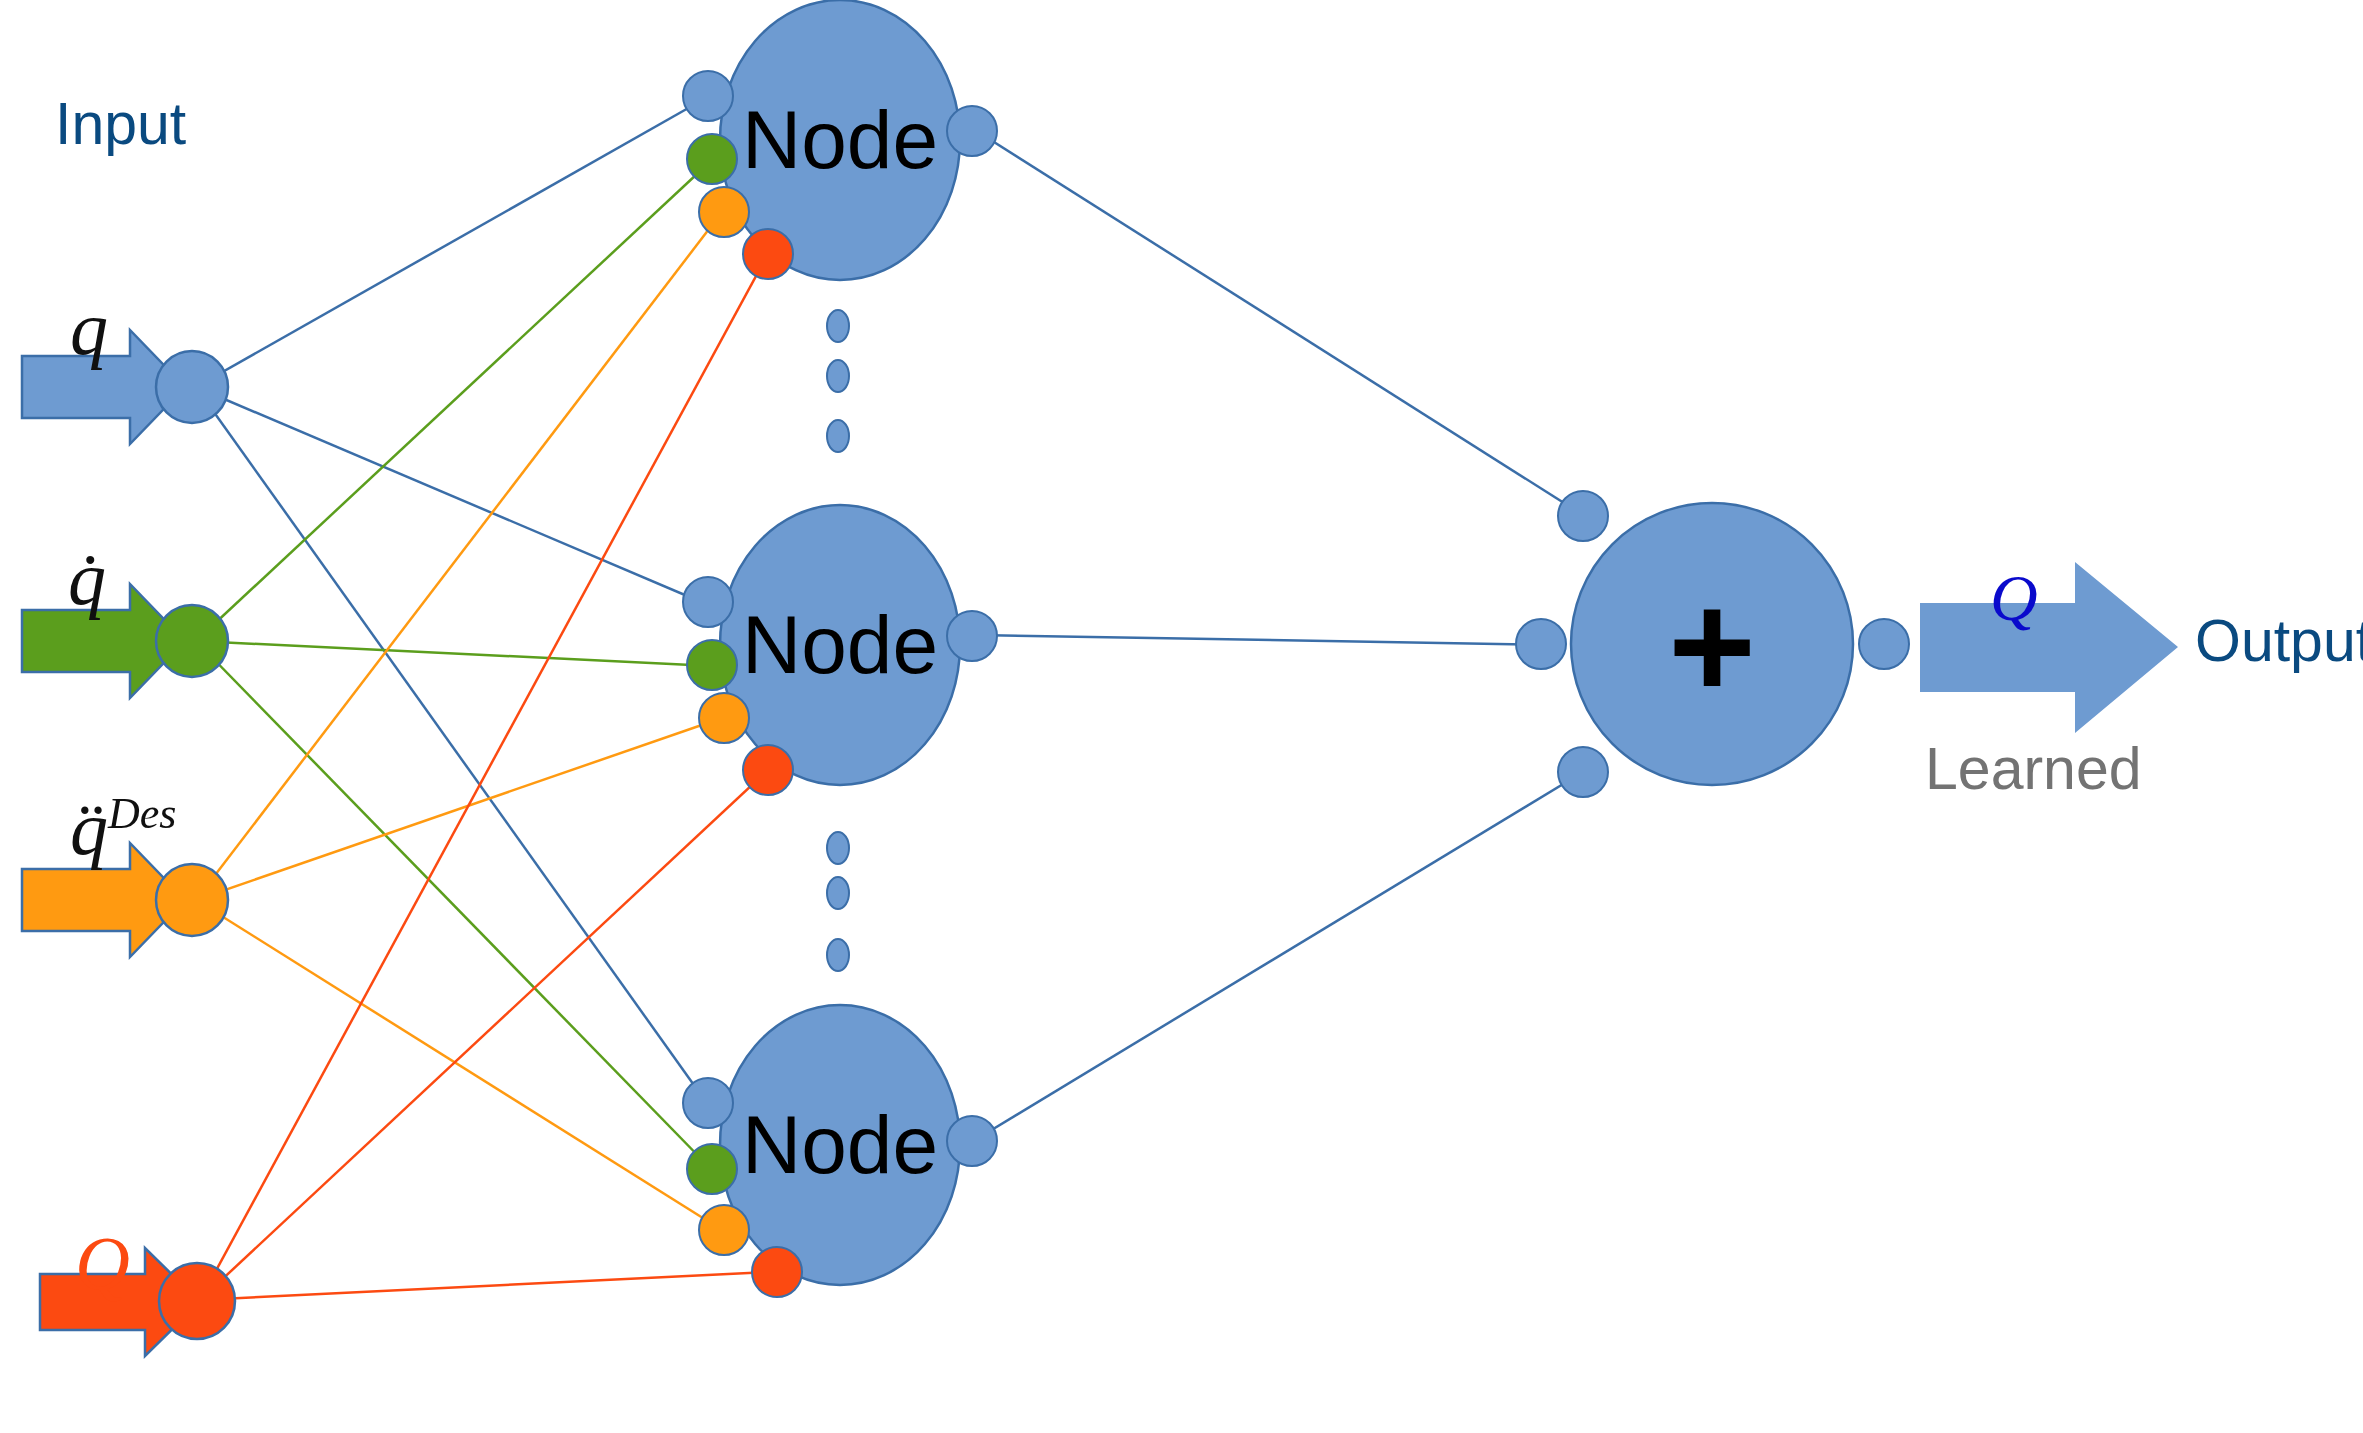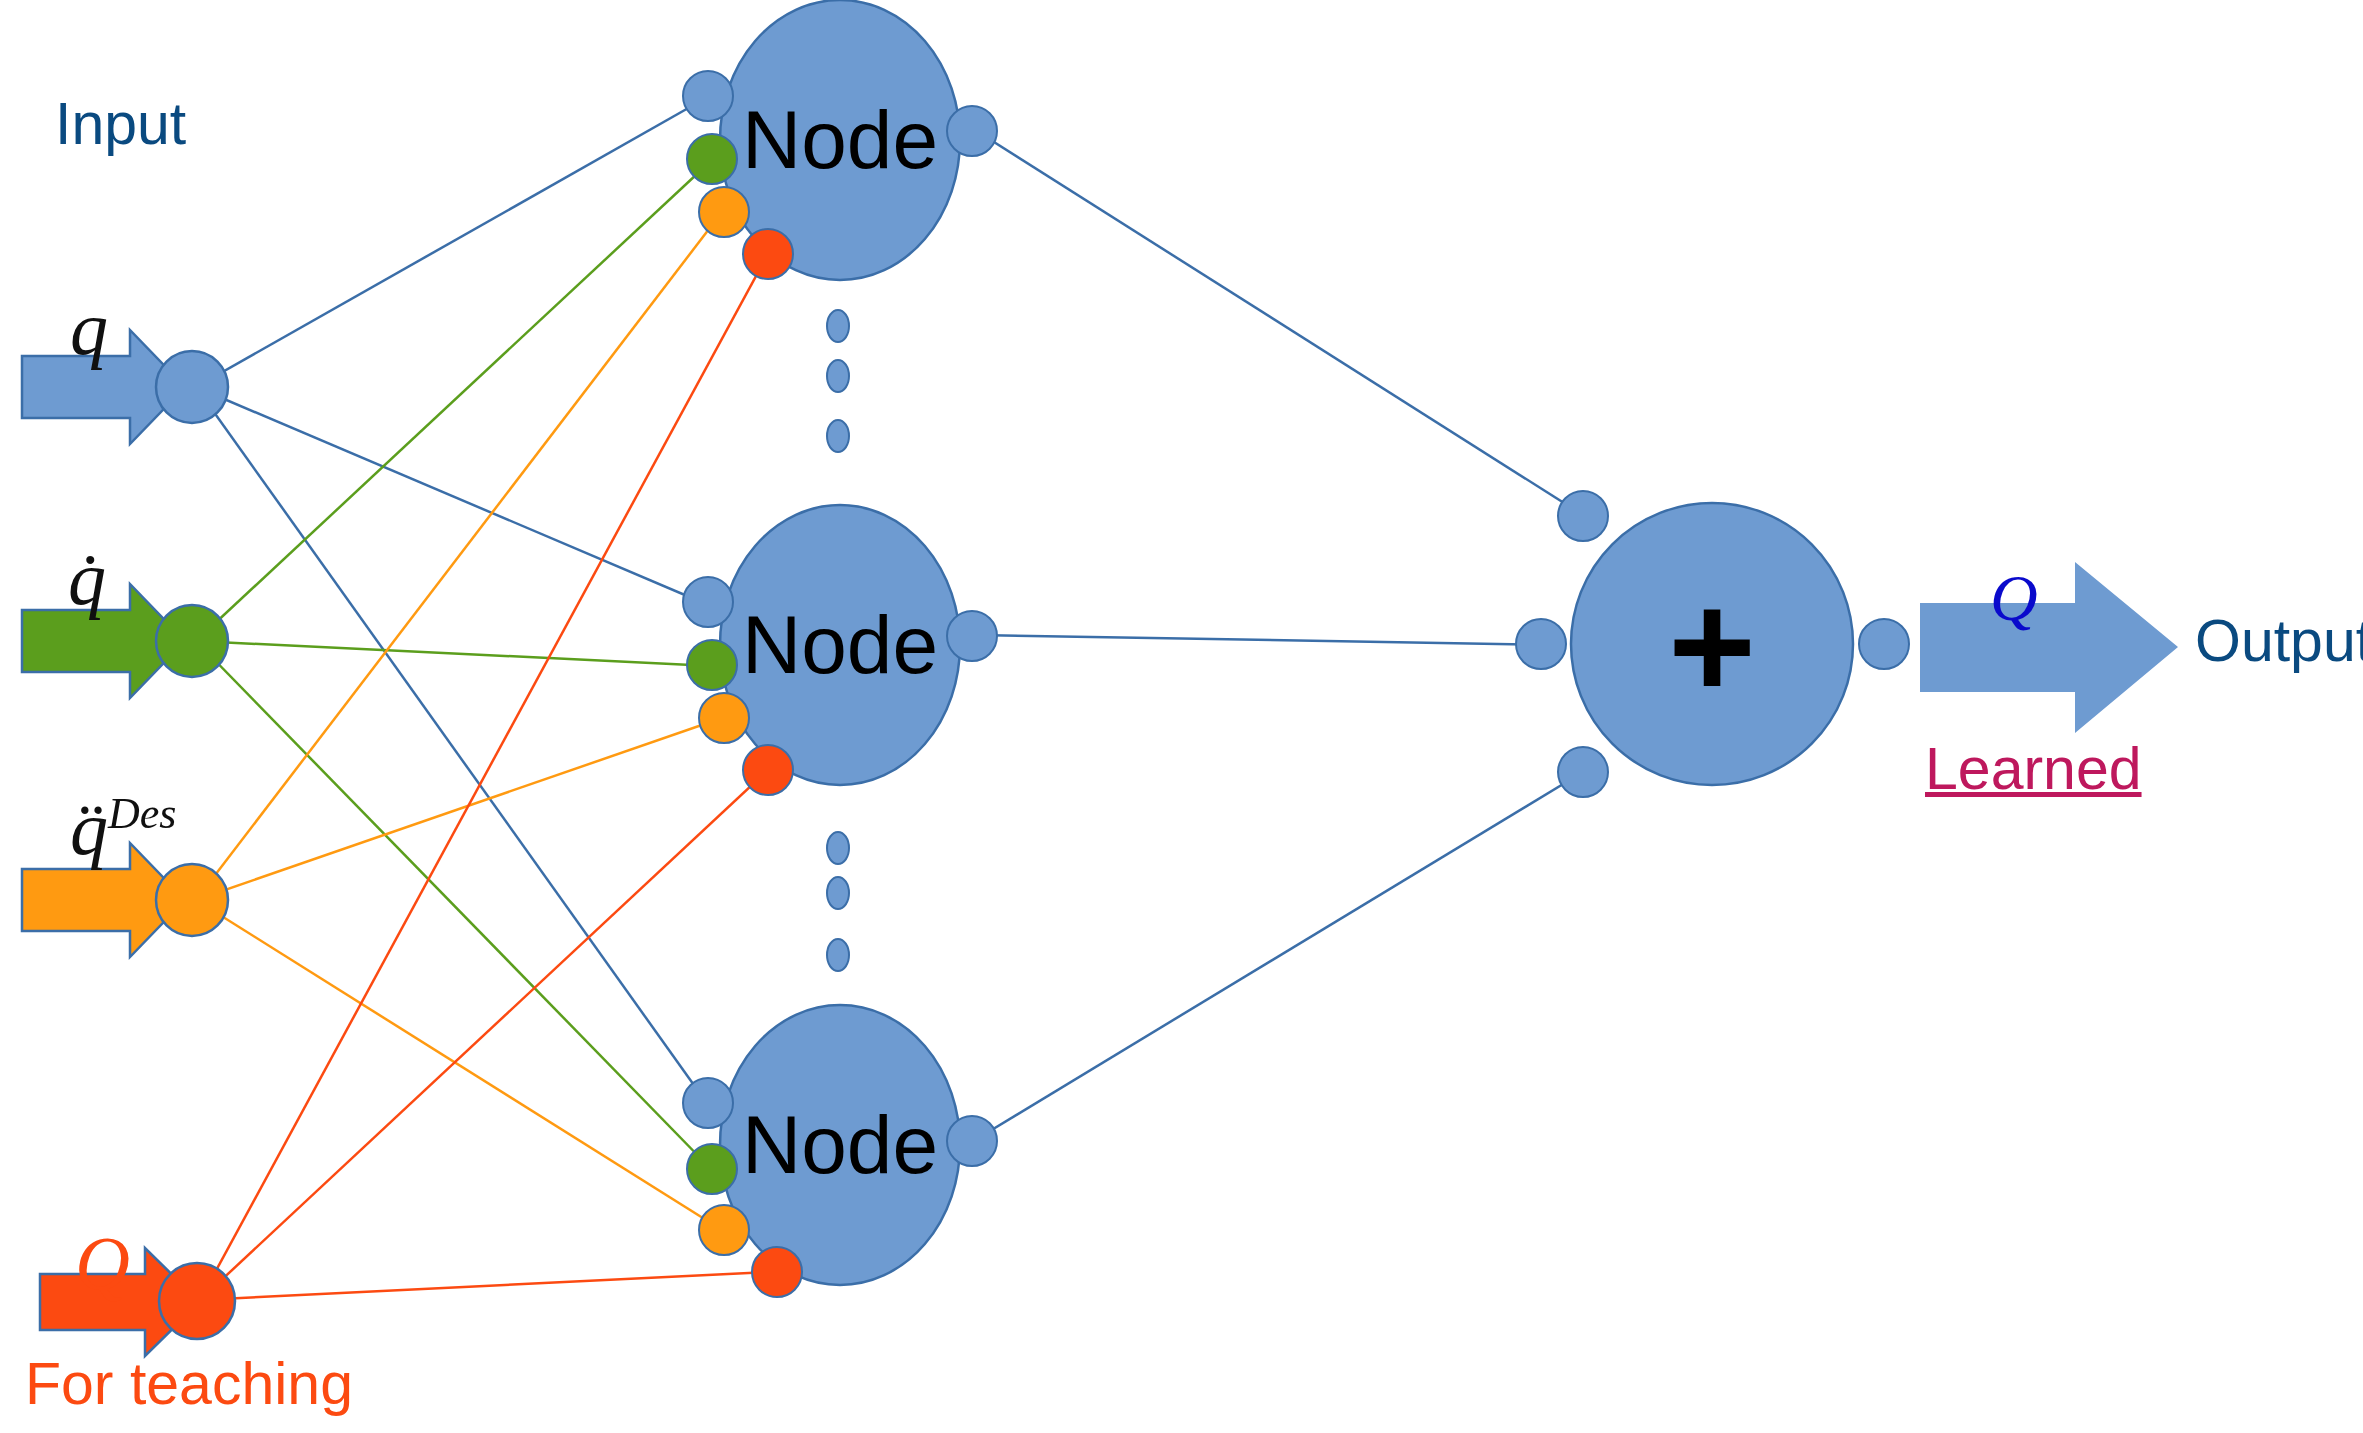--- a/index.html
+++ b/index.html
@@ -165,21 +165,20 @@
   <div class="txt label-plain" style="left:55px; top:95px; color:#0A4A80;">Input</div>
 
   <div class="txt label-math" style="left:70px; top:290px;">q</div>
 
   <div class="txt label-math" style="left:68px; top:540px;">q̇</div>
 
   <div class="txt label-math" style="left:70px; top:790px;">q̈<span class="sup">Des</span></div>
 
   <div class="txt label-math" style="left:75px; top:1225px; color:#FC4A11;">Q</div>
 
-  <div class="txt label-plain" style="left:25px; top:1355px; color:#FC4A11;">For teaching</div>
 
   <div class="txt label-math" style="left:1990px; top:565px; font-size:66px; color:#0A0ACC;">Q</div>
 
   <div class="txt label-plain" style="left:2195px; top:612px; color:#0A4A80;">Output</div>
 
-  <div class="txt label-plain" style="left:1925px; top:740px; color:#be185d;text-decoration:underline;">Learned</div>
+  <div class="txt label-plain" style="left:1925px; top:740px; color:#737373;">Learned</div>
 
 </div>
 
 </body></html>

